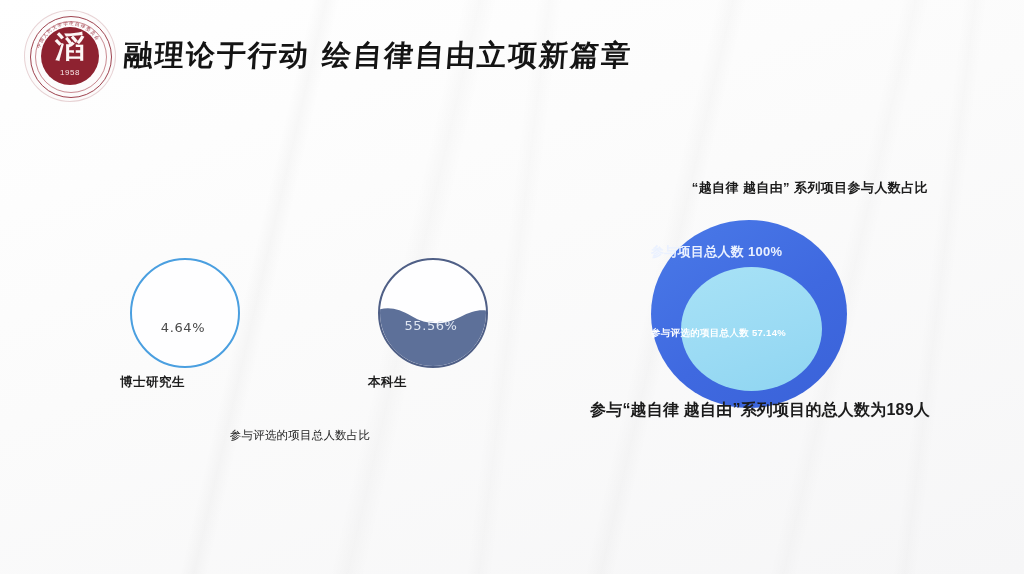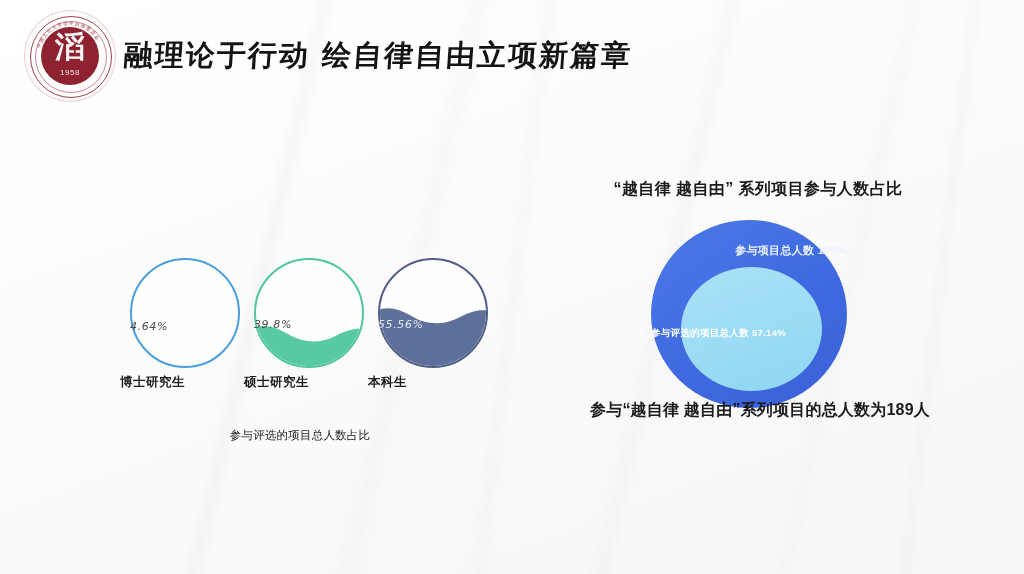--- a/index.html
+++ b/index.html
@@ -71,40 +71,39 @@
     overflow:hidden;background:#fefeff;
   }
   .liquid .ball.b1{width:106px;height:106px;border:2.5px solid #4a9fe0;}
   .liquid .ball.b2{width:106px;height:106px;border:2.5px solid #4ec79c;}
   .liquid .ball.b3{width:106px;height:106px;border:2.5px solid #4f5f86;}
   .liquid .ball .water{
     position:absolute;left:-10%;width:120%;
   }
   .liquid .ball .water svg{display:block;width:100%;height:100%;}
   .liquid .pct{
-    position:absolute;left:0;width:106px;text-align:left;
-    font-size:11px;letter-spacing:.6px;color:#4a4a4a;
+    position:absolute;left:0;width:106px;text-align:center;
+    font-size:13px;letter-spacing:.6px;color:#4a4a4a;
     font-family:"DejaVu Sans",sans-serif;
-    font-style:italic;
   }
   .liquid .pct.over{color:#dfe6f2;}
   .liquid .name{
     position:absolute;left:-10px;top:116px;width:126px;
     font-size:12.5px;font-weight:700;color:#1d1d1d;letter-spacing:.5px;
   }
 
   .left-subcaption{
     position:absolute;left:170px;top:428px;width:260px;text-align:center;
     font-size:11.5px;font-weight:400;color:#1b1b1b;letter-spacing:.2px;white-space:nowrap;
   }
 
   
   .right-title{
-    position:absolute;left:588px;top:179px;width:340px;text-align:center;
-    font-size:16px;font-weight:700;color:#1b1b1b;letter-spacing:.4px;white-space:nowrap;
+    position:absolute;left:588px;top:179px;width:340px;text-align:right;
+    font-size:13px;font-weight:700;color:#1b1b1b;letter-spacing:.4px;white-space:nowrap;
   }
   .venn{position:absolute;left:651px;top:220px;width:200px;height:192px;}
   .venn .outer{
     position:absolute;left:0;top:0;width:196px;height:188px;border-radius:50%;
     background:linear-gradient(145deg,#4a7ae8 0%,#3f69e0 55%,#3a62d8 100%);
   }
   .venn .inner{
     position:absolute;left:30px;top:47px;width:141px;height:124px;border-radius:50%;
     background:linear-gradient(160deg,#a8e2f6 0%,#9bdbf4 55%,#8fd5f1 100%);
   }
@@ -153,31 +152,20 @@
         <div class="water" style="top:89%;height:30%;">
           <svg viewBox="0 0 120 40" preserveAspectRatio="none">
             <path d="M0,14 C15,4 30,4 45,13 C60,22 75,22 90,13 C102,6 112,6 120,12 L120,40 L0,40 Z" fill="#4a9fe0" opacity=".92"></path>
           </svg>
         </div>
       </div>
       <div class="pct" style="top:62px;">4.64%</div>
       <div class="name">博士研究生</div>
     </div>
 
-    <div class="liquid" style="left:124px;">
-      <div class="ball b2">
-        <div class="water" style="top:58%;height:50%;">
-          <svg viewBox="0 0 120 54" preserveAspectRatio="none">
-            <path d="M0,10 C14,2 26,4 40,13 C54,22 70,24 86,15 C100,7 110,6 120,11 L120,54 L0,54 Z" fill="#58c9a0"></path>
-          </svg>
-        </div>
-      </div>
-      <div class="pct" style="top:60px;">39.8%</div>
-      <div class="name">硕士研究生</div>
-    </div>
 
     <div class="liquid" style="left:248px;">
       <div class="ball b3">
         <div class="water" style="top:40%;height:68%;">
           <svg viewBox="0 0 120 72" preserveAspectRatio="none">
             <path d="M0,12 C14,3 26,5 40,14 C54,23 70,24 86,15 C100,7 110,6 120,12 L120,72 L0,72 Z" fill="#5d7099"></path>
           </svg>
         </div>
       </div>
       <div class="pct over" style="top:60px;">55.56%</div>
@@ -186,20 +174,20 @@
   </div>
 
   <div class="left-subcaption">参与评选的项目总人数占比</div>
 
   <div class="right-title">“越自律 越自由” 系列项目参与人数占比</div>
 
   <div class="venn">
     <div class="outer"></div>
     <div class="inner"></div>
   </div>
-  <div class="lbl-abs" style="left:651px;top:243px;width:196px;text-align:right;font-size:11px;font-weight:700;color:#eaf1ff;letter-spacing:.3px;white-space:nowrap;">参与项目总人数 100%</div>
+  <div class="lbl-abs" style="left:651px;top:243px;width:196px;text-align:left;font-size:13px;font-weight:700;color:#eaf1ff;letter-spacing:.3px;white-space:nowrap;">参与项目总人数 100%</div>
   <div class="lbl-abs" style="left:651px;top:327px;width:200px;text-align:left;font-size:9.5px;font-weight:700;color:#ffffff;letter-spacing:.3px;white-space:nowrap;">参与评选的项目总人数 57.14%</div>
 
   <div class="right-caption">
     <div>参与“越自律 越自由”系列项目的总人数为189人</div>
   </div>
 
 </div>
 
 </body></html>

